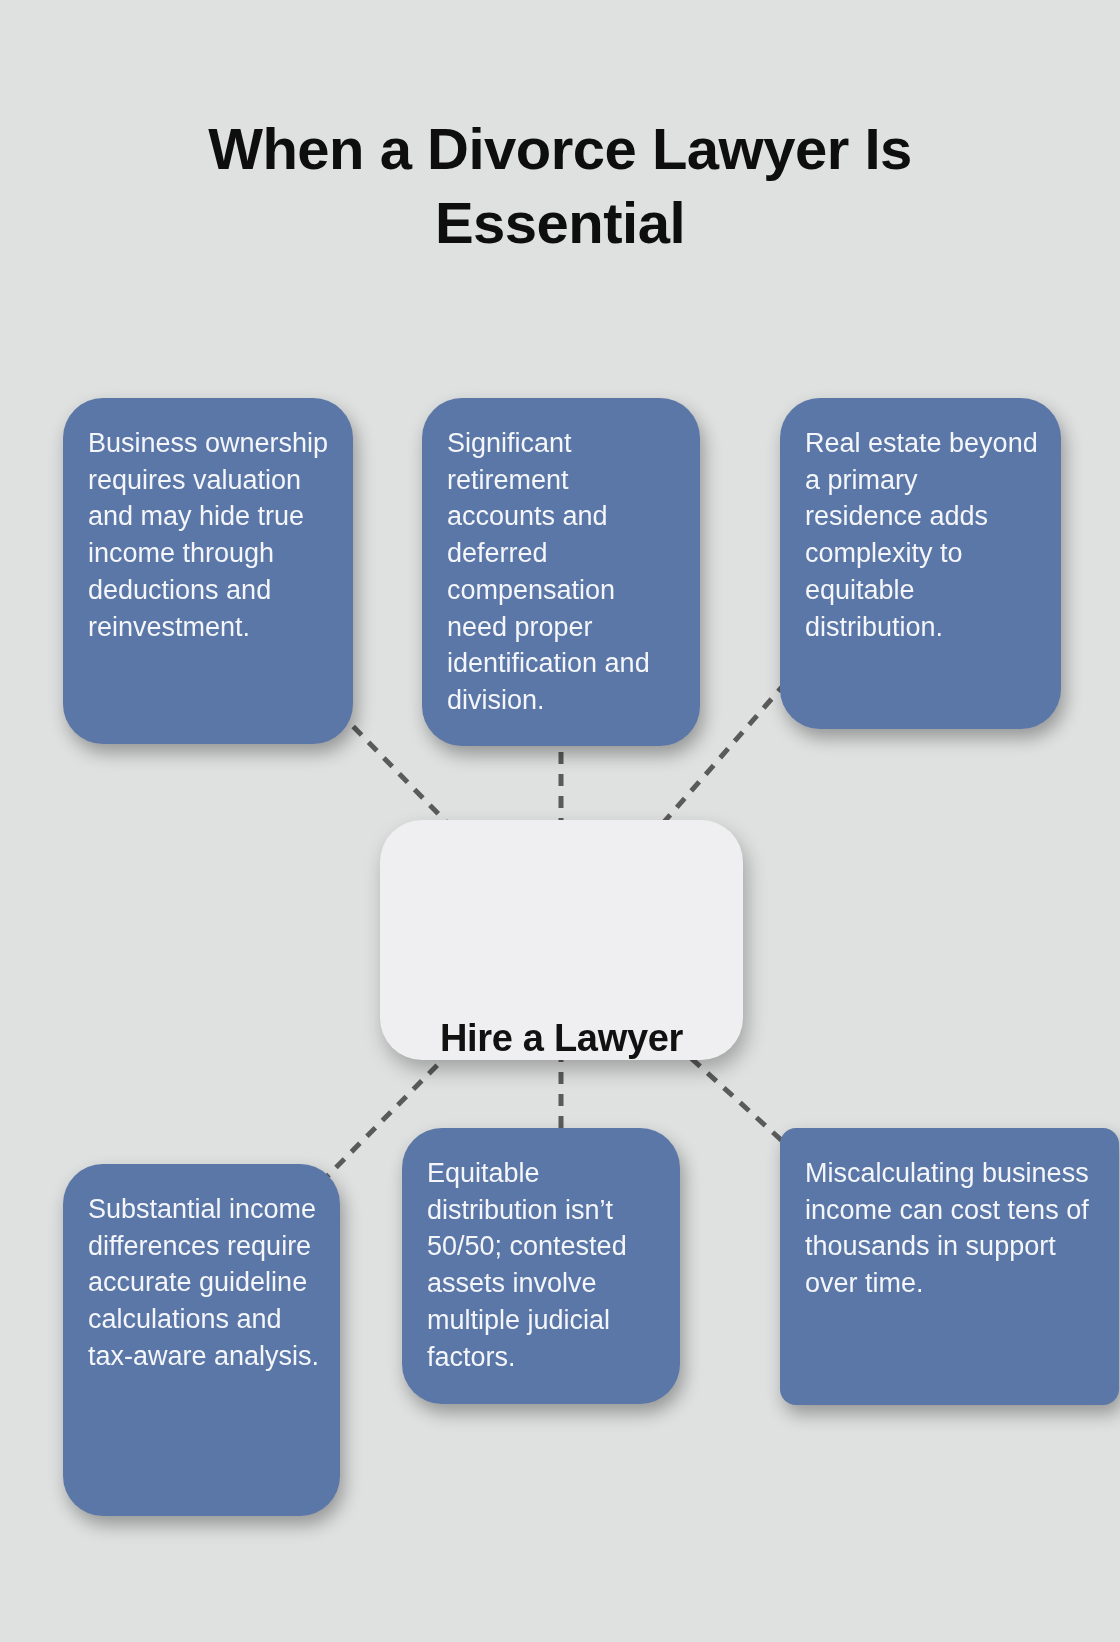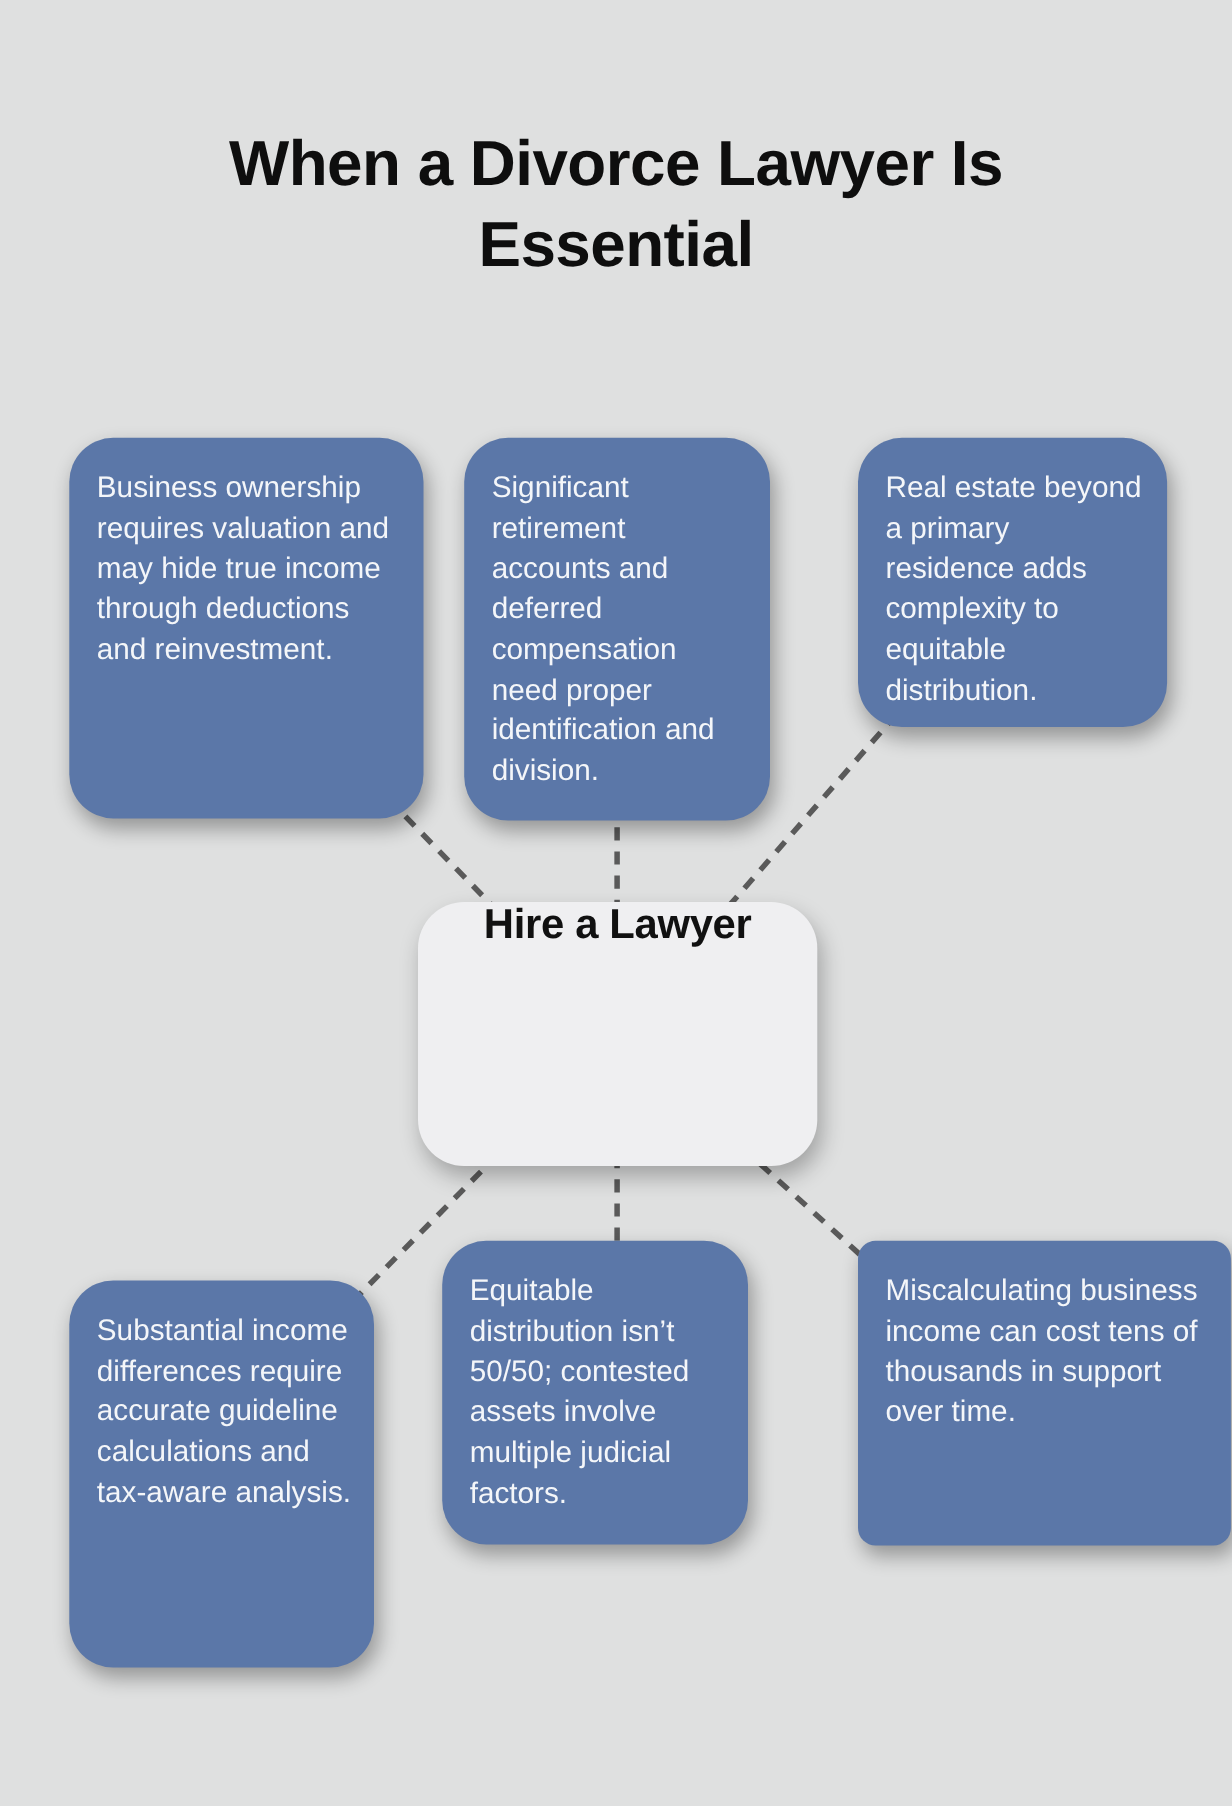--- a/index.html
+++ b/index.html
@@ -45,38 +45,38 @@
     position:absolute;
     z-index:2;
     background:var(--node-blue,#5b77a8);
     border-radius:40px;
     color:var(--box-text,#f4f6f9);
     font-size:27px;
     line-height:1.36;
     padding:27px 20px 24px 25px;
     box-shadow:4px 9px 18px rgba(0,0,0,0.33);
   }
-  .card-1{left:63px;  top:398px;  width:322px; height:346px;}
+  .card-1{left:63px;  top:398px;  width:290px; height:346px;}
   .card-2{left:422px; top:398px;  width:278px; height:348px;}
-  .card-3{left:780px; top:398px;  width:281px; height:263px;}
+  .card-3{left:780px; top:398px;  width:281px; height:331px;}
   .card-4{left:63px;  top:1128px; width:277px; height:352px;margin-top:36px;}
   .card-5{left:402px; top:1128px; width:278px; height:276px;}
   .card-6{left:780px; top:1128px; width:339px; height:277px;border-radius:16px;}
   .center-node{
     position:absolute;
     z-index:3;
     left:380px;
     top:820px;
     width:363px;
     height:240px;
     background:var(--center-fill,#efeff1);
     border-radius:42px;
     box-shadow:4px 10px 20px rgba(0,0,0,0.28);
     display:flex;
-    align-items:flex-start;
+    align-items:flex-end;
     justify-content:center;
   }
   .center-label{
     font-size:38px;
     font-weight:700;
     color:#111;
     letter-spacing:-0.3px;
   }
 </style>
 </head>

